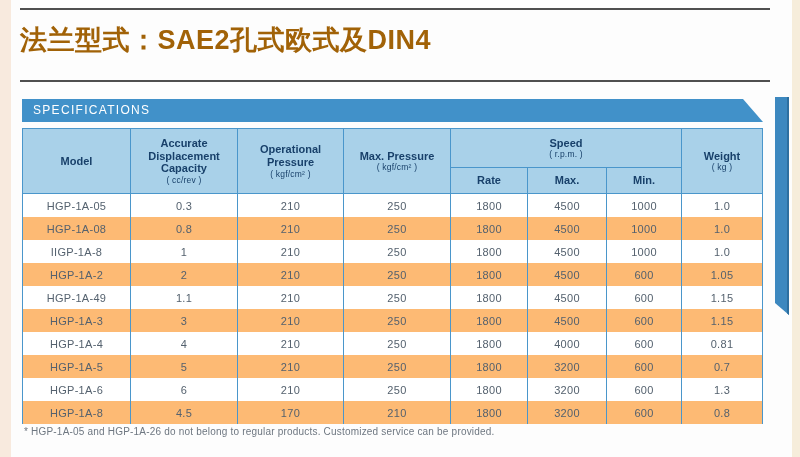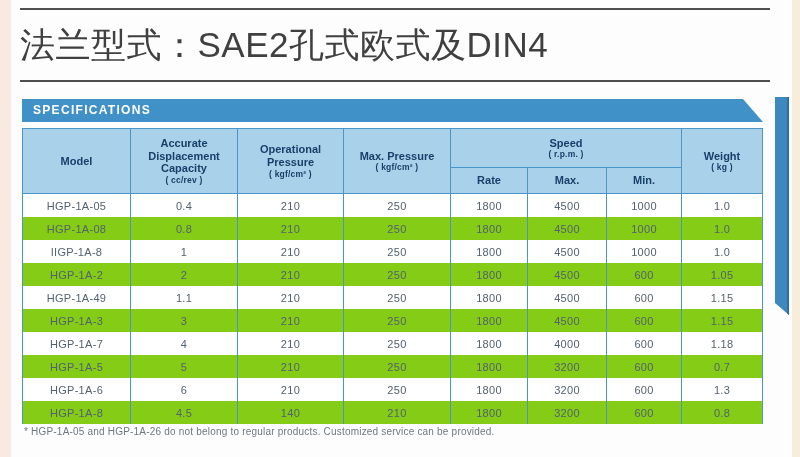--- a/index.html
+++ b/index.html
@@ -16,28 +16,28 @@
   }
   .edge-strip-right {
     position:absolute; left:792px; top:0; width:8px; height:457px;
     background:#f6eddb;
   }
   .rule { position:absolute; left:20px; width:750px; height:2px; background:#4f4f4f; }
   .rule-top { top:8px; }
   .rule-mid { top:80px; }
   .page-title {
     position:absolute; left:20px; top:22px;
-    font-size:35px; font-weight:400; color:#404040;
+    font-size:27px; font-weight:700; color:#a16207;
     letter-spacing:0.5px; white-space:nowrap;
   }
   .spec-band {
     position:absolute; left:22px; top:99px; width:741px; height:23px;
     background:#4191c9;
     clip-path: polygon(0 0, calc(100% - 20px) 0, 100% 100%, 0 100%);
-    color:#ffffff; font-size:12px; font-weight:bold;
+    color:#ffffff; font-size:12px; font-weight:normal;
     letter-spacing:1.3px; line-height:23px; padding-left:11px;
     box-sizing:border-box;
   }
   .side-bar {
     position:absolute; left:775px; top:97px; width:14px; height:218px;
     background:#3d88bf;
     border-right:2px solid #2e6f9f;
     box-sizing:border-box;
     clip-path: polygon(0 0, 100% 0, 100% 100%, 0 calc(100% - 12px));
   }
@@ -47,30 +47,30 @@
   }
   table.spec-table th {
     background:#a9d1e9; color:#18406a;
     border:1.5px solid #4a96cb;
     font-size:11px; font-weight:bold; line-height:1.18;
     padding:1px 2px; text-align:center;
   }
   table.spec-table .hrow1 th { height:36px; }
   table.spec-table .hrow2 th { height:23px; }
   table.spec-table th .unit {
-    display:block; font-size:8.5px; font-weight:bold; letter-spacing:0.2px;
+    display:block; font-size:8.5px; font-weight:normal; letter-spacing:0.2px;
   }
   table.spec-table td {
     height:23px; padding:0 2px;
     text-align:center; vertical-align:middle;
     font-size:11px; color:#54616e; letter-spacing:0.3px;
     border-left:1.5px solid #4a96cb; border-right:1.5px solid #4a96cb;
     background:#ffffff;
   }
-  table.spec-table tr.stripe td { background:#84cc16; }
+  table.spec-table tr.stripe td { background:#fdba74; }
   .footnote {
     position:absolute; left:24px; top:426px;
     font-size:10px; color:#6e7781; letter-spacing:0.2px;text-align:center;
   }
 </style>
 </head>
 <body>
 
 <div class="edge-strip-left"></div>
 <div class="edge-strip-right"></div>
@@ -119,21 +119,21 @@
     </tr>
     <tr class="hrow2">
       <th>Rate</th>
       <th>Max.</th>
       <th>Min.</th>
     </tr>
   </thead>
   <tbody>
       <tr>
         <td>HGP-1A-05</td>
-        <td>0.4</td>
+        <td>0.3</td>
         <td>210</td>
         <td>250</td>
         <td>1800</td>
         <td>4500</td>
         <td>1000</td>
         <td>1.0</td>
       </tr>
       <tr class="stripe">
         <td>HGP-1A-08</td>
         <td>0.8</td>
@@ -178,28 +178,28 @@
         <td>HGP-1A-3</td>
         <td>3</td>
         <td>210</td>
         <td>250</td>
         <td>1800</td>
         <td>4500</td>
         <td>600</td>
         <td>1.15</td>
       </tr>
       <tr>
-        <td>HGP-1A-7</td>
+        <td>HGP-1A-4</td>
         <td>4</td>
         <td>210</td>
         <td>250</td>
         <td>1800</td>
         <td>4000</td>
         <td>600</td>
-        <td>1.18</td>
+        <td>0.81</td>
       </tr>
       <tr class="stripe">
         <td>HGP-1A-5</td>
         <td>5</td>
         <td>210</td>
         <td>250</td>
         <td>1800</td>
         <td>3200</td>
         <td>600</td>
         <td>0.7</td>
@@ -210,21 +210,21 @@
         <td>210</td>
         <td>250</td>
         <td>1800</td>
         <td>3200</td>
         <td>600</td>
         <td>1.3</td>
       </tr>
       <tr class="stripe">
         <td>HGP-1A-8</td>
         <td>4.5</td>
-        <td>140</td>
+        <td>170</td>
         <td>210</td>
         <td>1800</td>
         <td>3200</td>
         <td>600</td>
         <td>0.8</td>
       </tr>
     </tbody>
 </table>
 
 <div class="footnote">* HGP-1A-05 and HGP-1A-26 do not belong to regular products. Customized service can be provided.</div>

